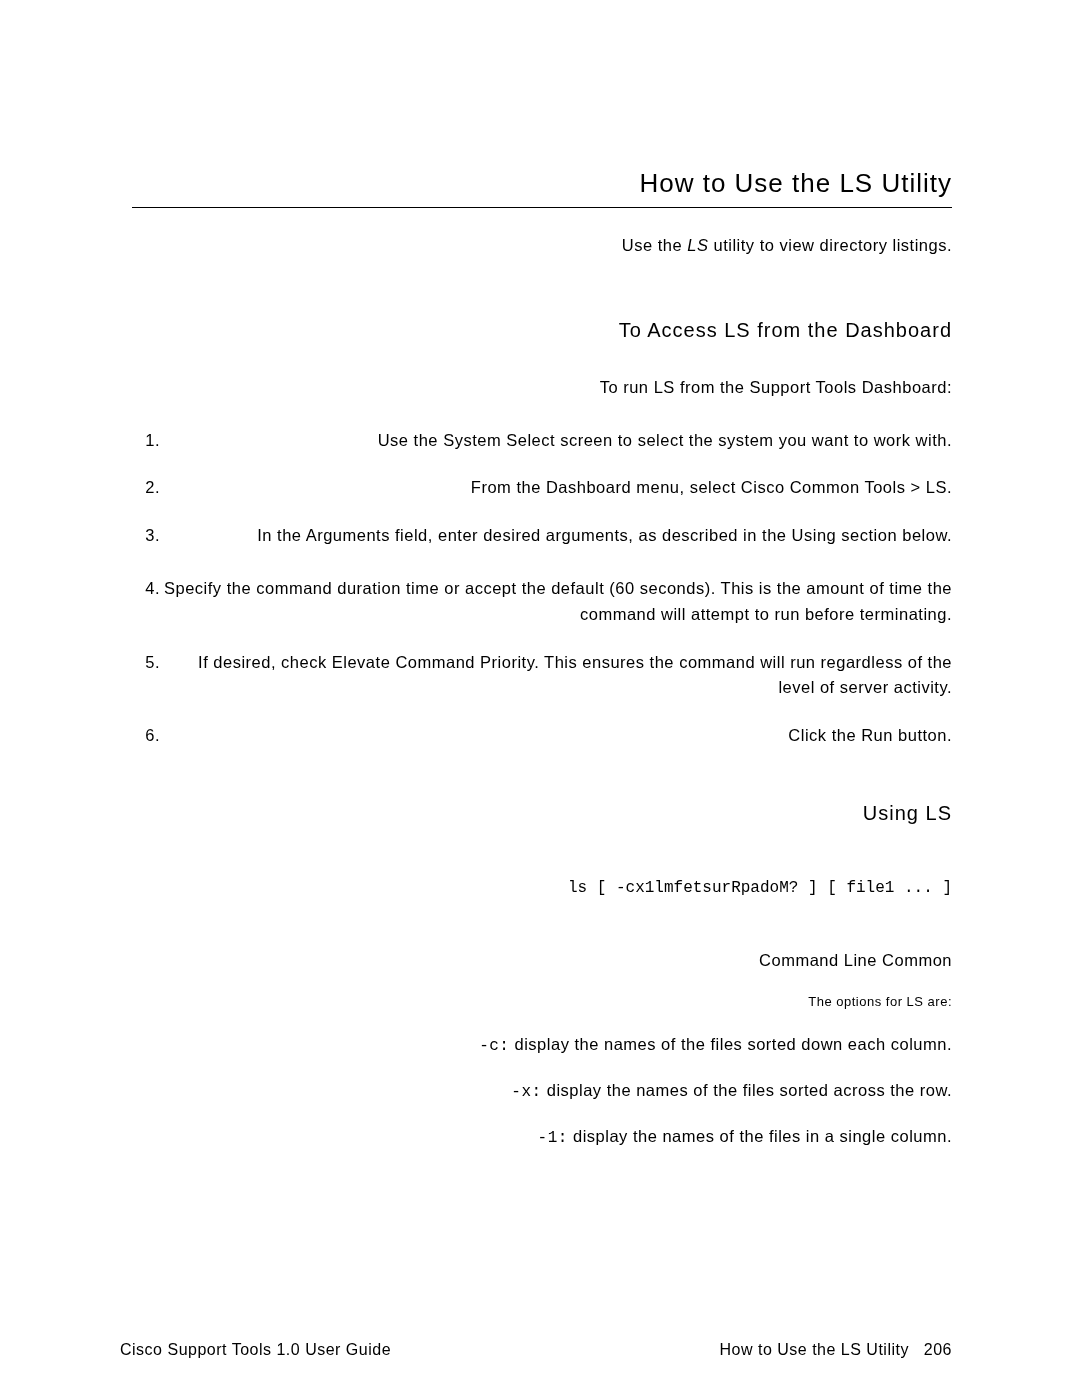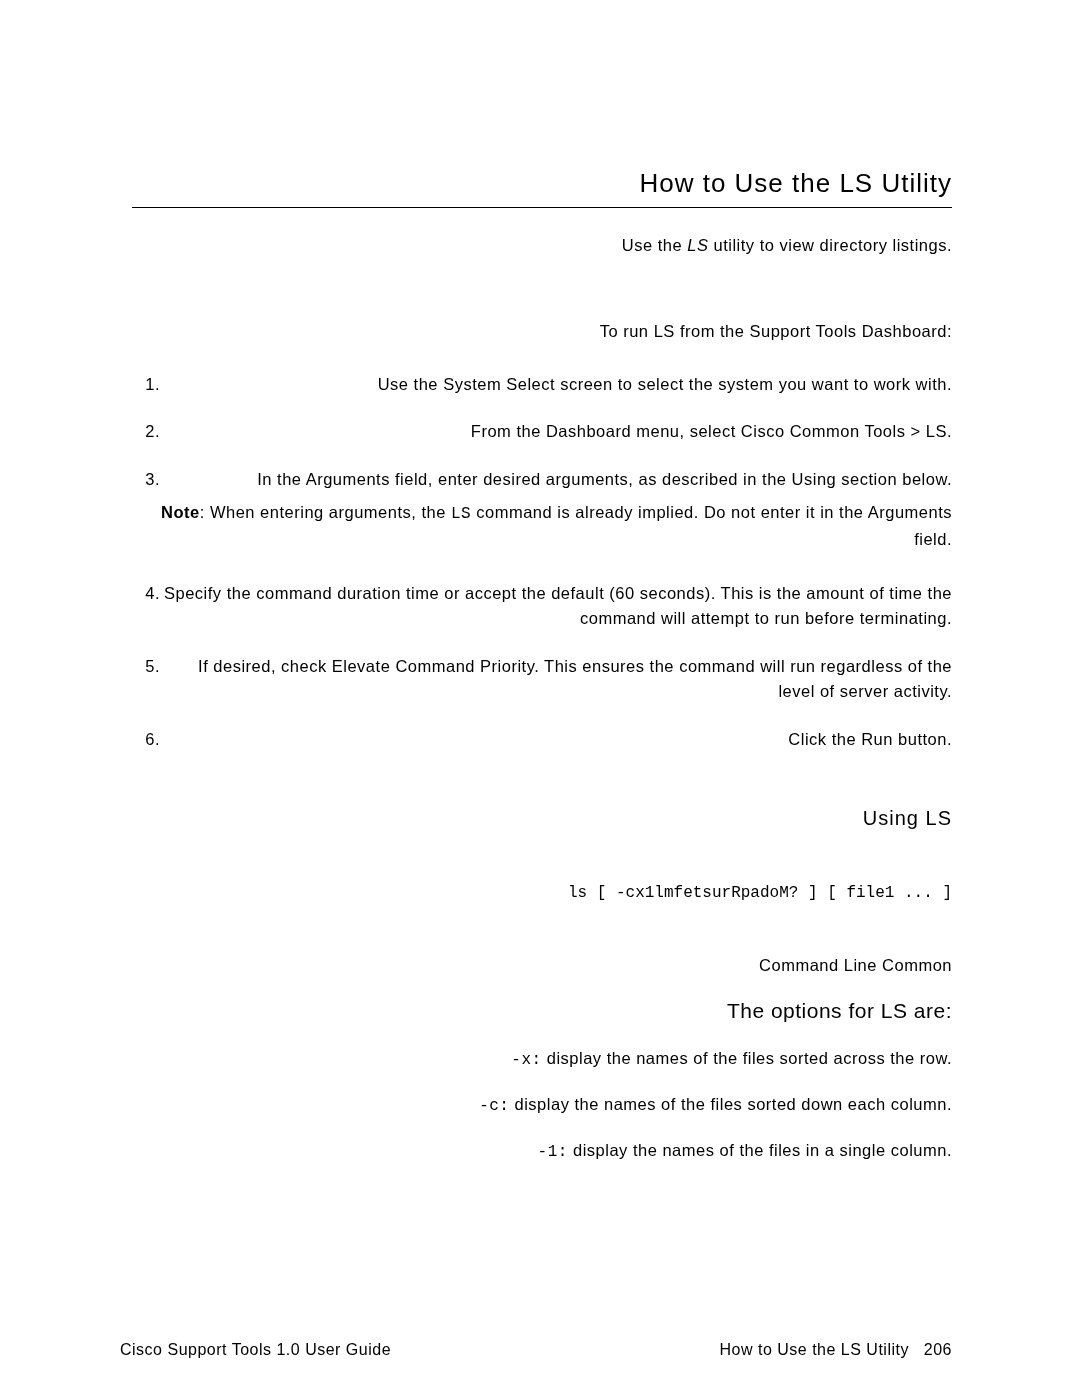--- a/index.html
+++ b/index.html
@@ -83,21 +83,21 @@
       font-weight: normal;
       letter-spacing: 0.5px;
       margin-bottom: 24px;
     }
     .code-line {
       font-family: "Courier New", monospace;
       font-size: 16px;
       margin-bottom: 54px;
     }
     .options-intro {
-      font-size: 21px;
+      font-size: 13px;
       letter-spacing: 0.5px;
       margin-bottom: 26px;
     }
     .option-line {
       font-size: 16.5px;
       letter-spacing: 0.5px;
       margin-bottom: 26px;
     }
     .footer {
       position: absolute;
@@ -114,40 +114,38 @@
 <body>
 
 <div class="page">
 
   <h1 class="h1">How to Use the LS Utility</h1>
 
   <p class="intro">
     <span>Use the </span><span class="italic">LS</span><span> utility to view directory listings.</span>
   </p>
 
+  <h2 class="h2">To Access LS from the Dashboard</h2>
 
   <p class="para">To run LS from the Support Tools Dashboard:</p>
 
   <div class="list-item">
     <span class="list-num">1.</span>
     <span class="list-content">Use the System Select screen to select the system you want to work with.</span>
   </div>
 
   <div class="list-item">
     <span class="list-num">2.</span>
     <span class="list-content">From the Dashboard menu, select Cisco Common Tools &gt; LS.</span>
   </div>
 
   <div class="list-item">
     <span class="list-num">3.</span>
     <div class="list-content">
       <span>In the Arguments field, enter desired arguments, as described in the Using section below.</span>
-      <div class="note">
-        <span class="note-label">Note</span><span>: When entering arguments, the </span><span class="mono">LS</span><span> command is already implied. Do not enter it in the Arguments field.</span>
-      </div>
     </div>
   </div>
 
   <div class="list-item" style="margin-top:28px">
     <span class="list-num">4.</span>
     <span class="list-content">Specify the command duration time or accept the default (60 seconds). This is the amount of time the command will attempt to run before terminating.</span>
   </div>
 
   <div class="list-item">
     <span class="list-num">5.</span>
@@ -162,25 +160,25 @@
   <h2 class="h2-using">Using LS</h2>
 
 
   <div class="code-line">ls [ -cx1lmfetsurRpadoM? ] [ file1 ... ]</div>
 
   <h3 class="h3">Command Line Common</h3>
 
   <p class="options-intro">The options for LS are:</p>
 
   <p class="option-line">
-    <span class="mono">-x:</span><span> display the names of the files sorted across the row.</span>
+    <span class="mono">-c:</span><span> display the names of the files sorted down each column.</span>
   </p>
 
   <p class="option-line">
-    <span class="mono">-c:</span><span> display the names of the files sorted down each column.</span>
+    <span class="mono">-x:</span><span> display the names of the files sorted across the row.</span>
   </p>
 
   <p class="option-line">
     <span class="mono">-1:</span><span> display the names of the files in a single column.</span>
   </p>
 
 </div>
 
 <div class="footer">
   <span>Cisco Support Tools 1.0 User Guide</span>

